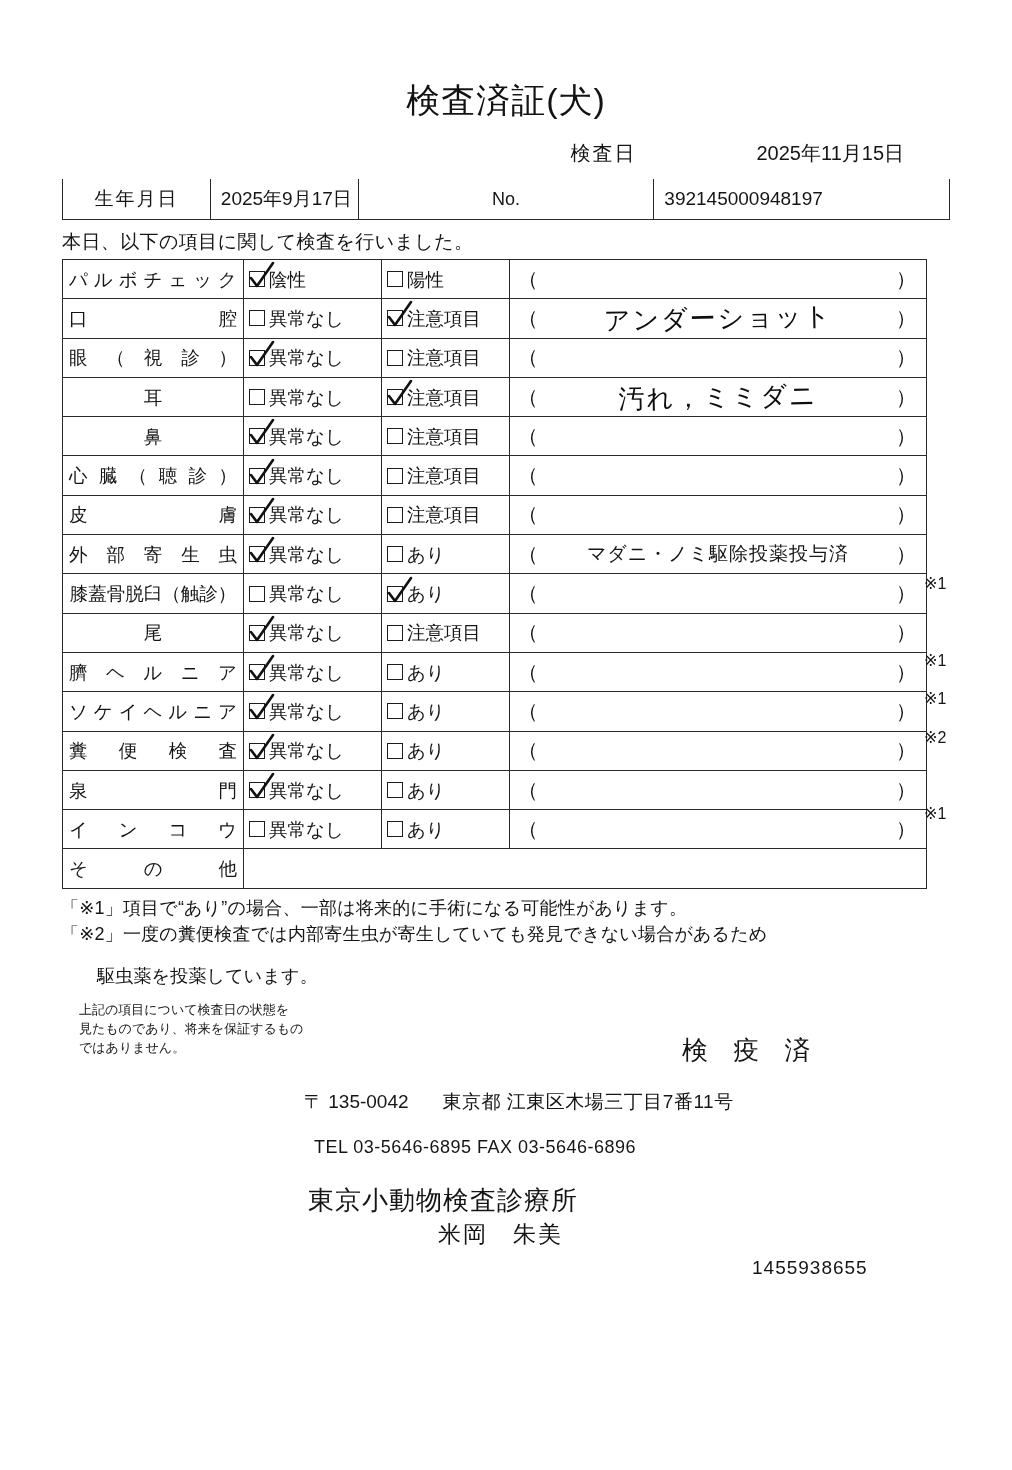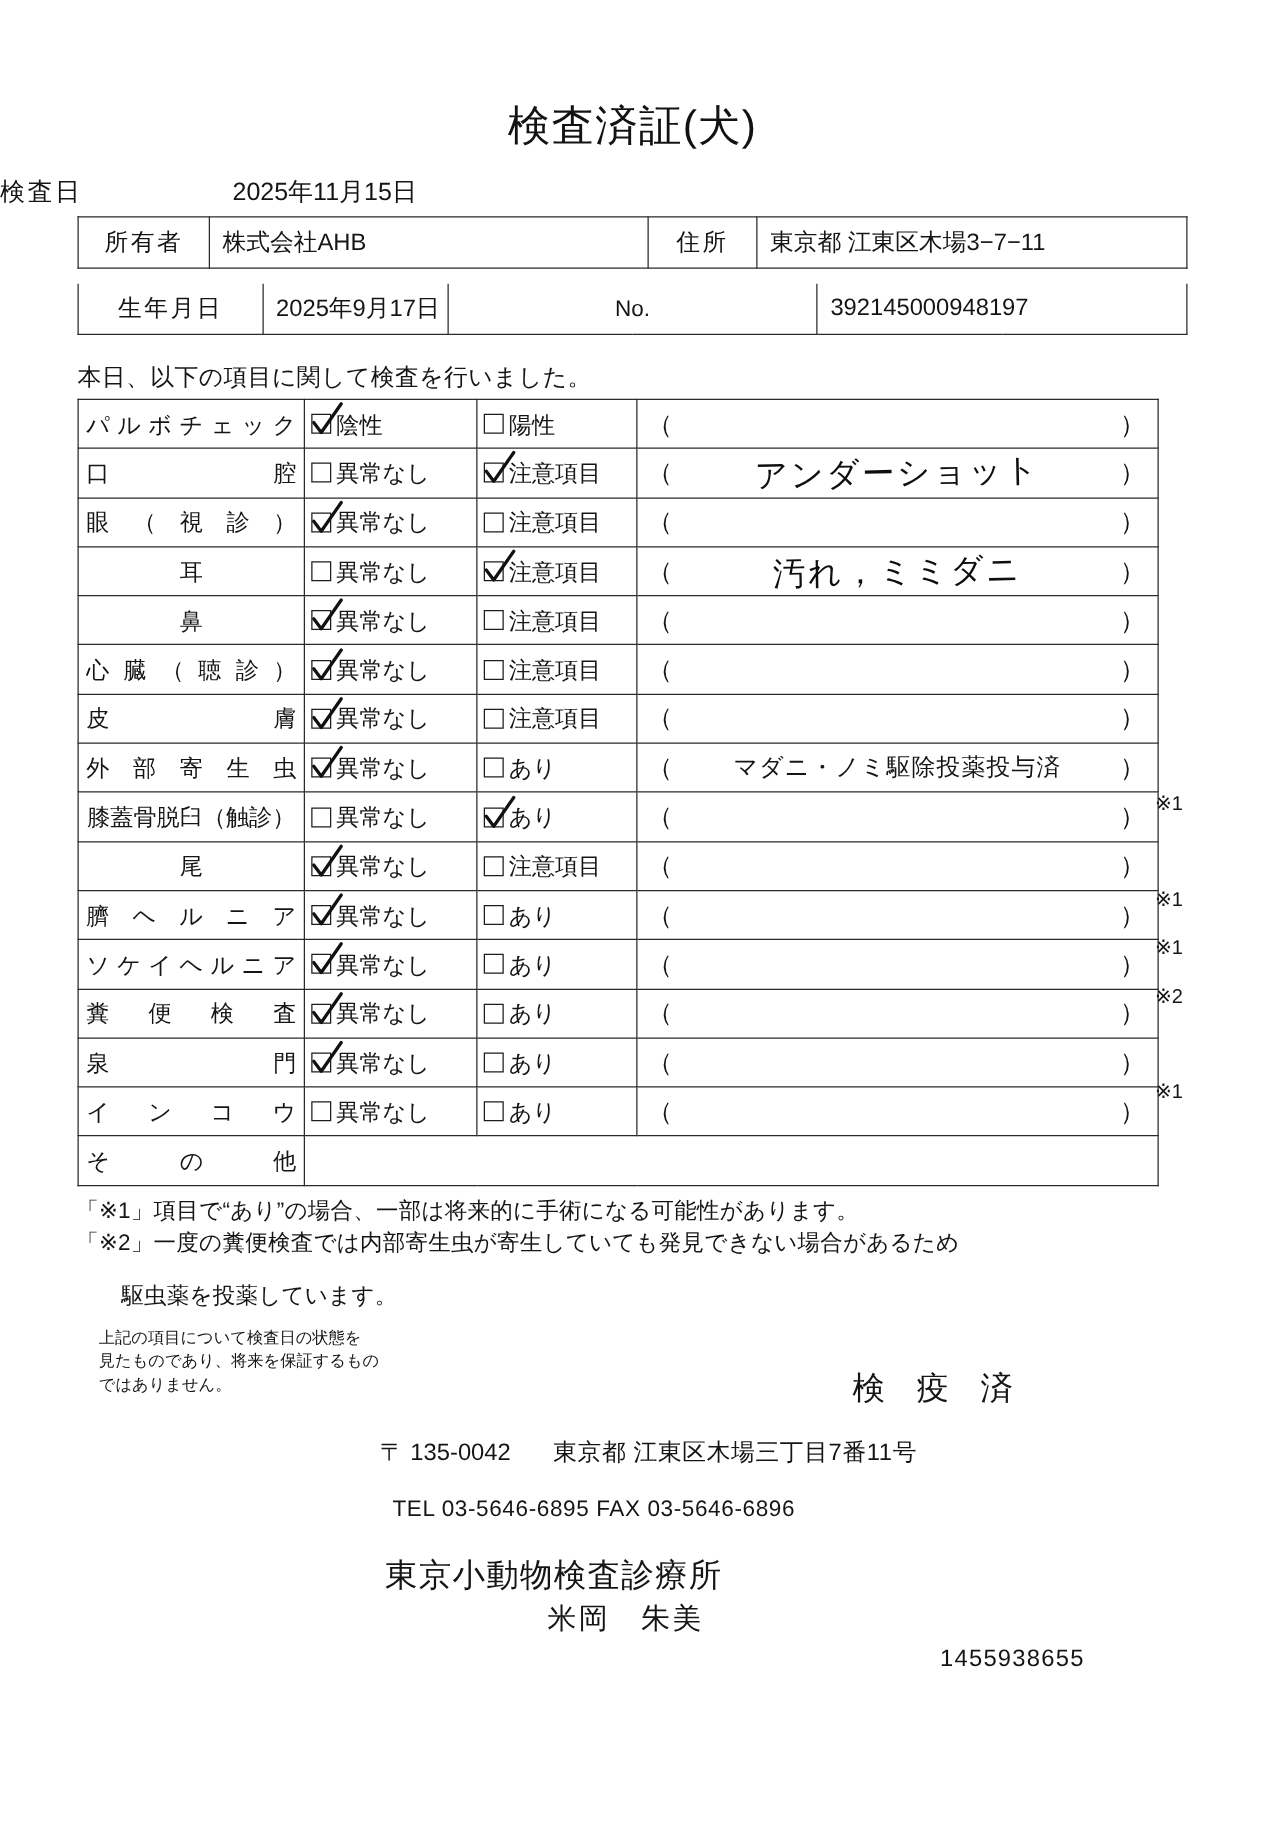--- a/index.html
+++ b/index.html
@@ -28,20 +28,21 @@
     font-size: 34px;
     letter-spacing: 1px;
     font-weight: 500;
     margin-top: 78px;
     color: #121212;
   }
 
   
   .examdate-row {
     display: flex;
+    justify-content: flex-end;
     align-items: baseline;
     margin-top: 16px;
     padding-right: 108px;
     font-size: 20px;
   }
   .examdate-label { margin-right: 120px; letter-spacing: 2px; }
   .examdate-value { letter-spacing: 0px; }
 
   
   table {
@@ -78,21 +79,21 @@
     text-align: right;
     padding-right: 6px;
   }
   .gunit { font-size: 14px; padding-left: 6px; }
   .no-lab { text-align: center; font-size: 18px; }
   .nb { border-top: none; }
 
   
   .intro {
     width: 888px;
-    margin: 21px auto 4px auto;
+    margin: 9px auto 4px auto;
     font-size: 19px;
     letter-spacing: 0.4px;
   }
 
   
   .exam-wrap {
     width: 888px;
     margin: 0 auto;
     position: relative;
   }
@@ -278,30 +279,20 @@
 
 <div class="page">
 
   <div class="title">検査済証(犬)</div>
 
   <div class="examdate-row">
     <span class="examdate-label">検査日</span>
     <span class="examdate-value">2025年11月15日</span>
   </div>
 
-  <table class="tbl-owner">
-    <tbody>
-        <tr>
-      <td class="cell-lab" style="width:104px">所有者</td>
-      <td class="cell-val" style="width:340px">株式会社AHB</td>
-      <td class="cell-lab" style="width:86px">住所</td>
-      <td class="cell-val">東京都 江東区木場3−7−11</td>
-    </tr>
-  </tbody>
-    </table>
 
   <table class="tbl-pet">
     <tbody>
     <tr>
       <td class="cell-lab nb">生年月日</td>
       <td class="cell-val nb">2025年9月17日</td>
       <td class="no-lab nb" colspan="2">No.</td>
       <td class="cell-val nb" colspan="2">392145000948197</td>
     </tr>
   </tbody>

